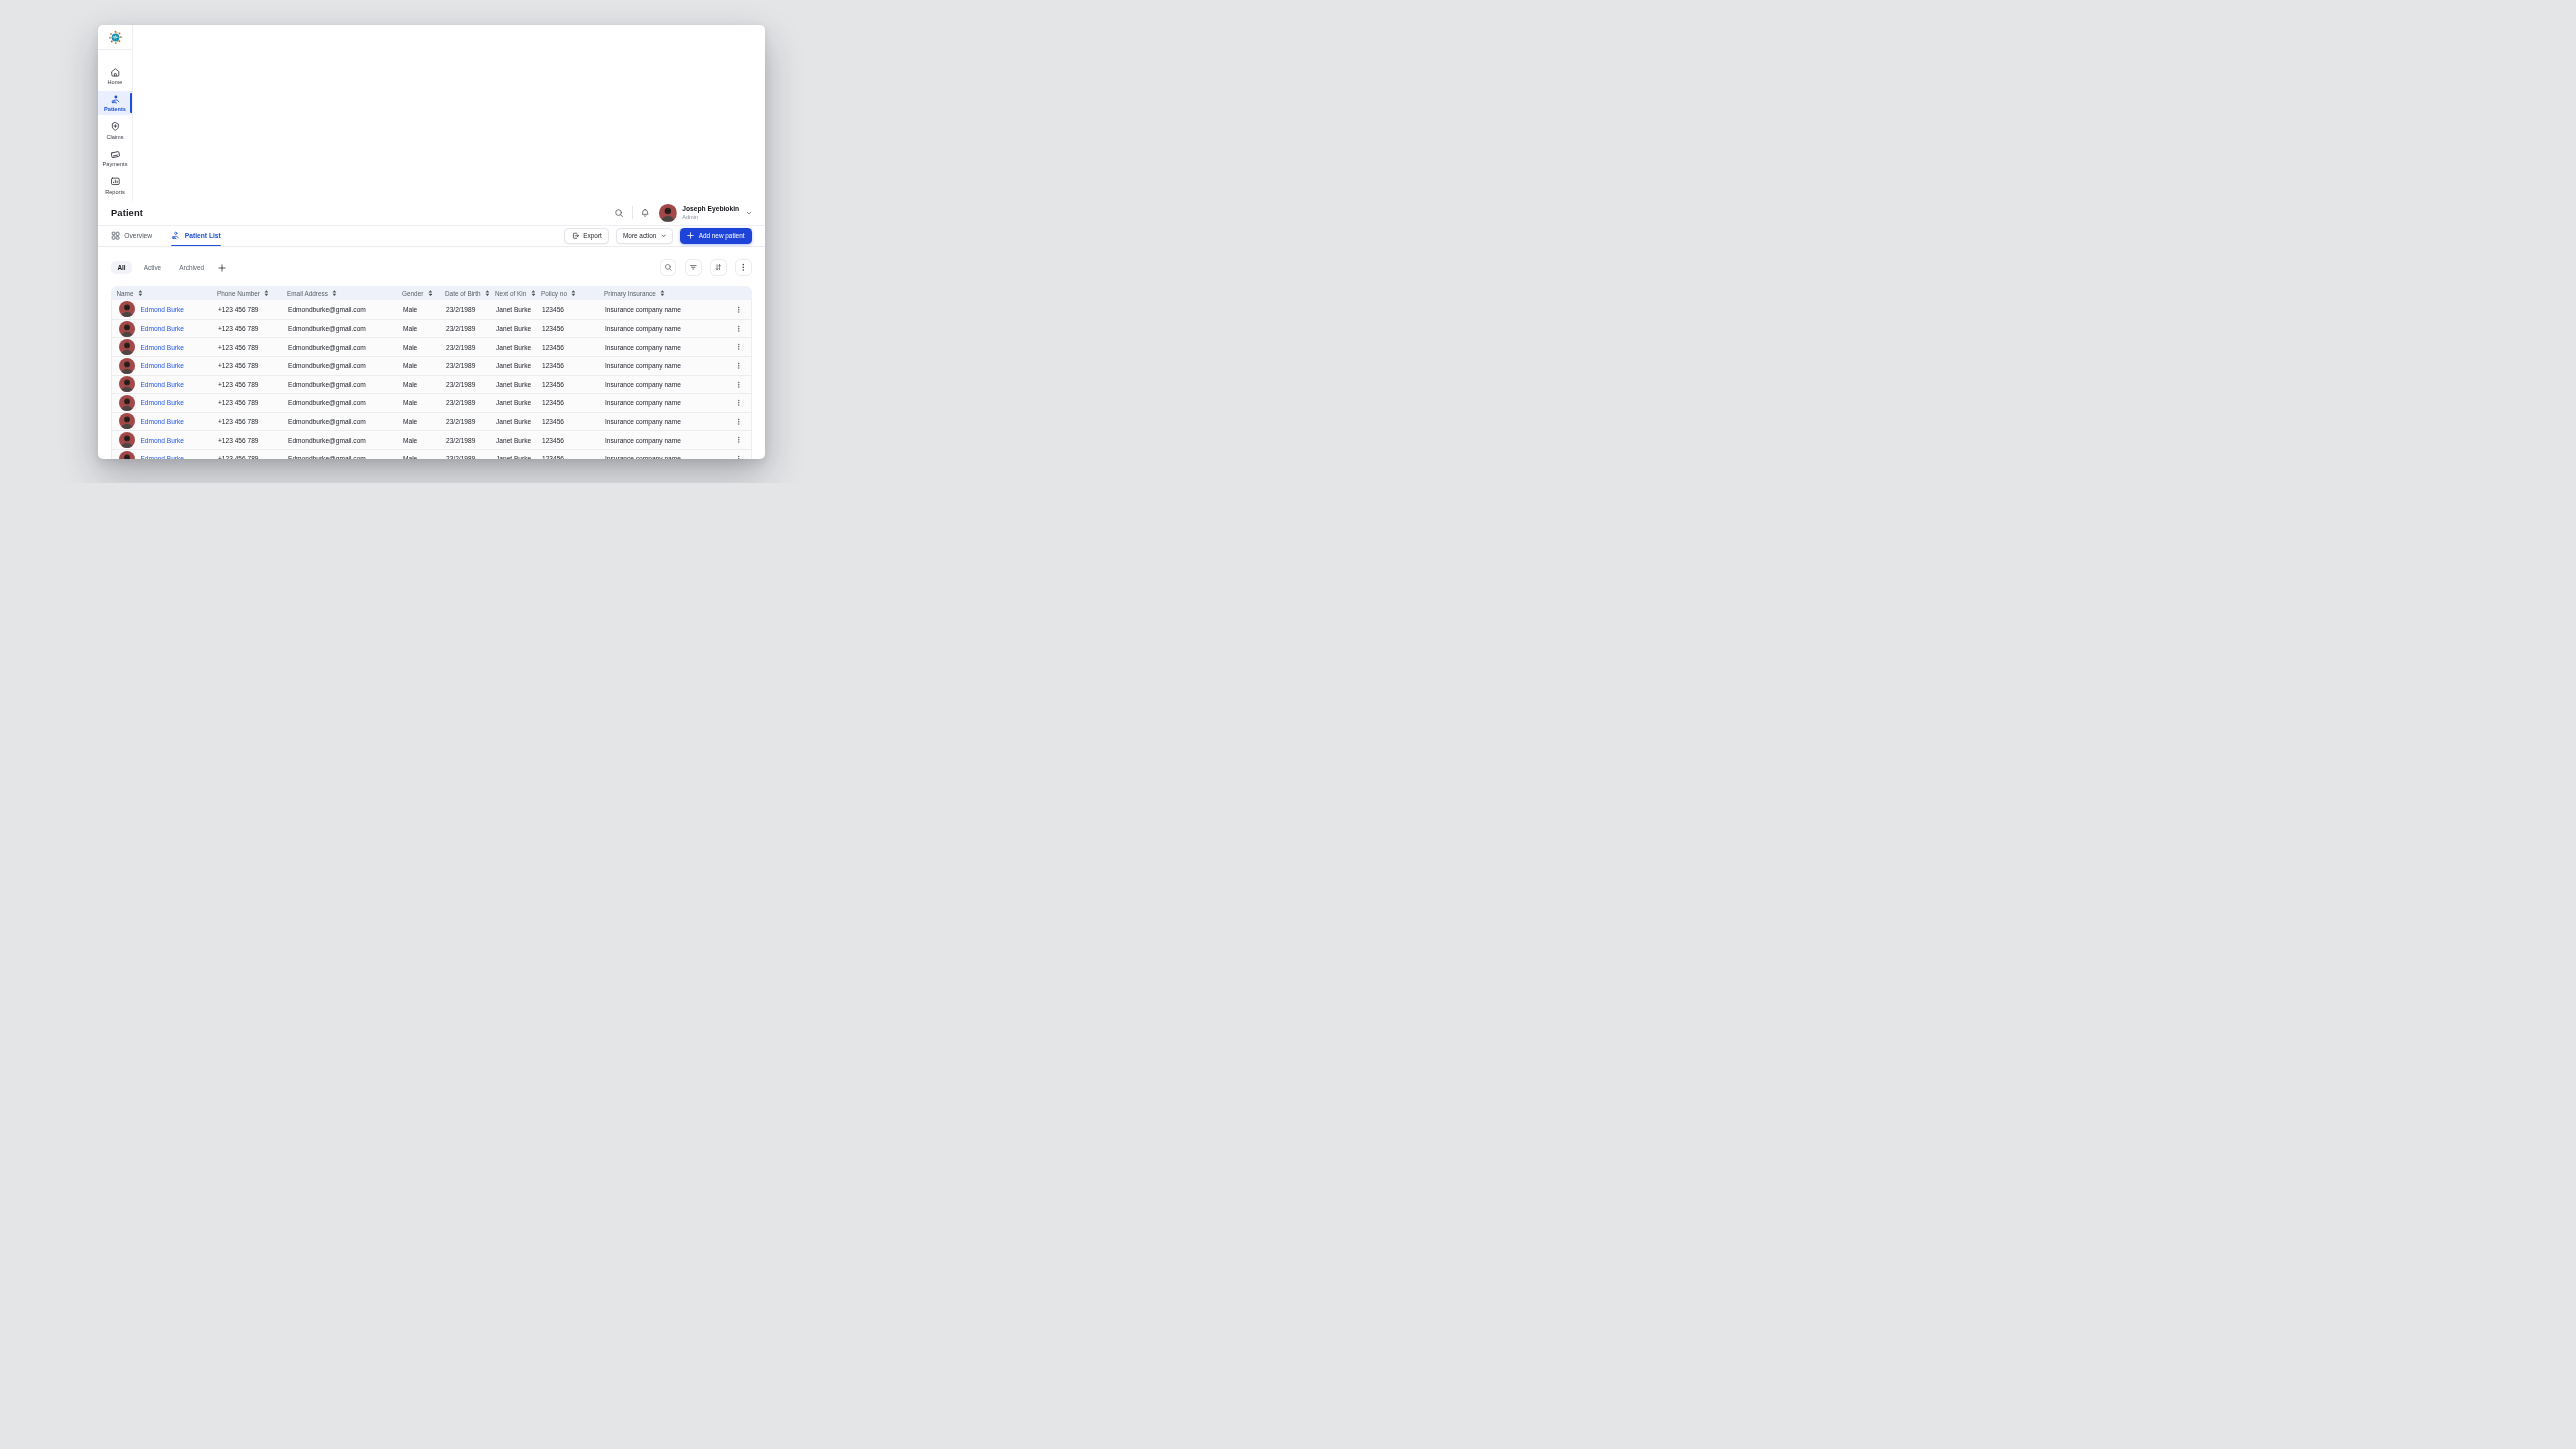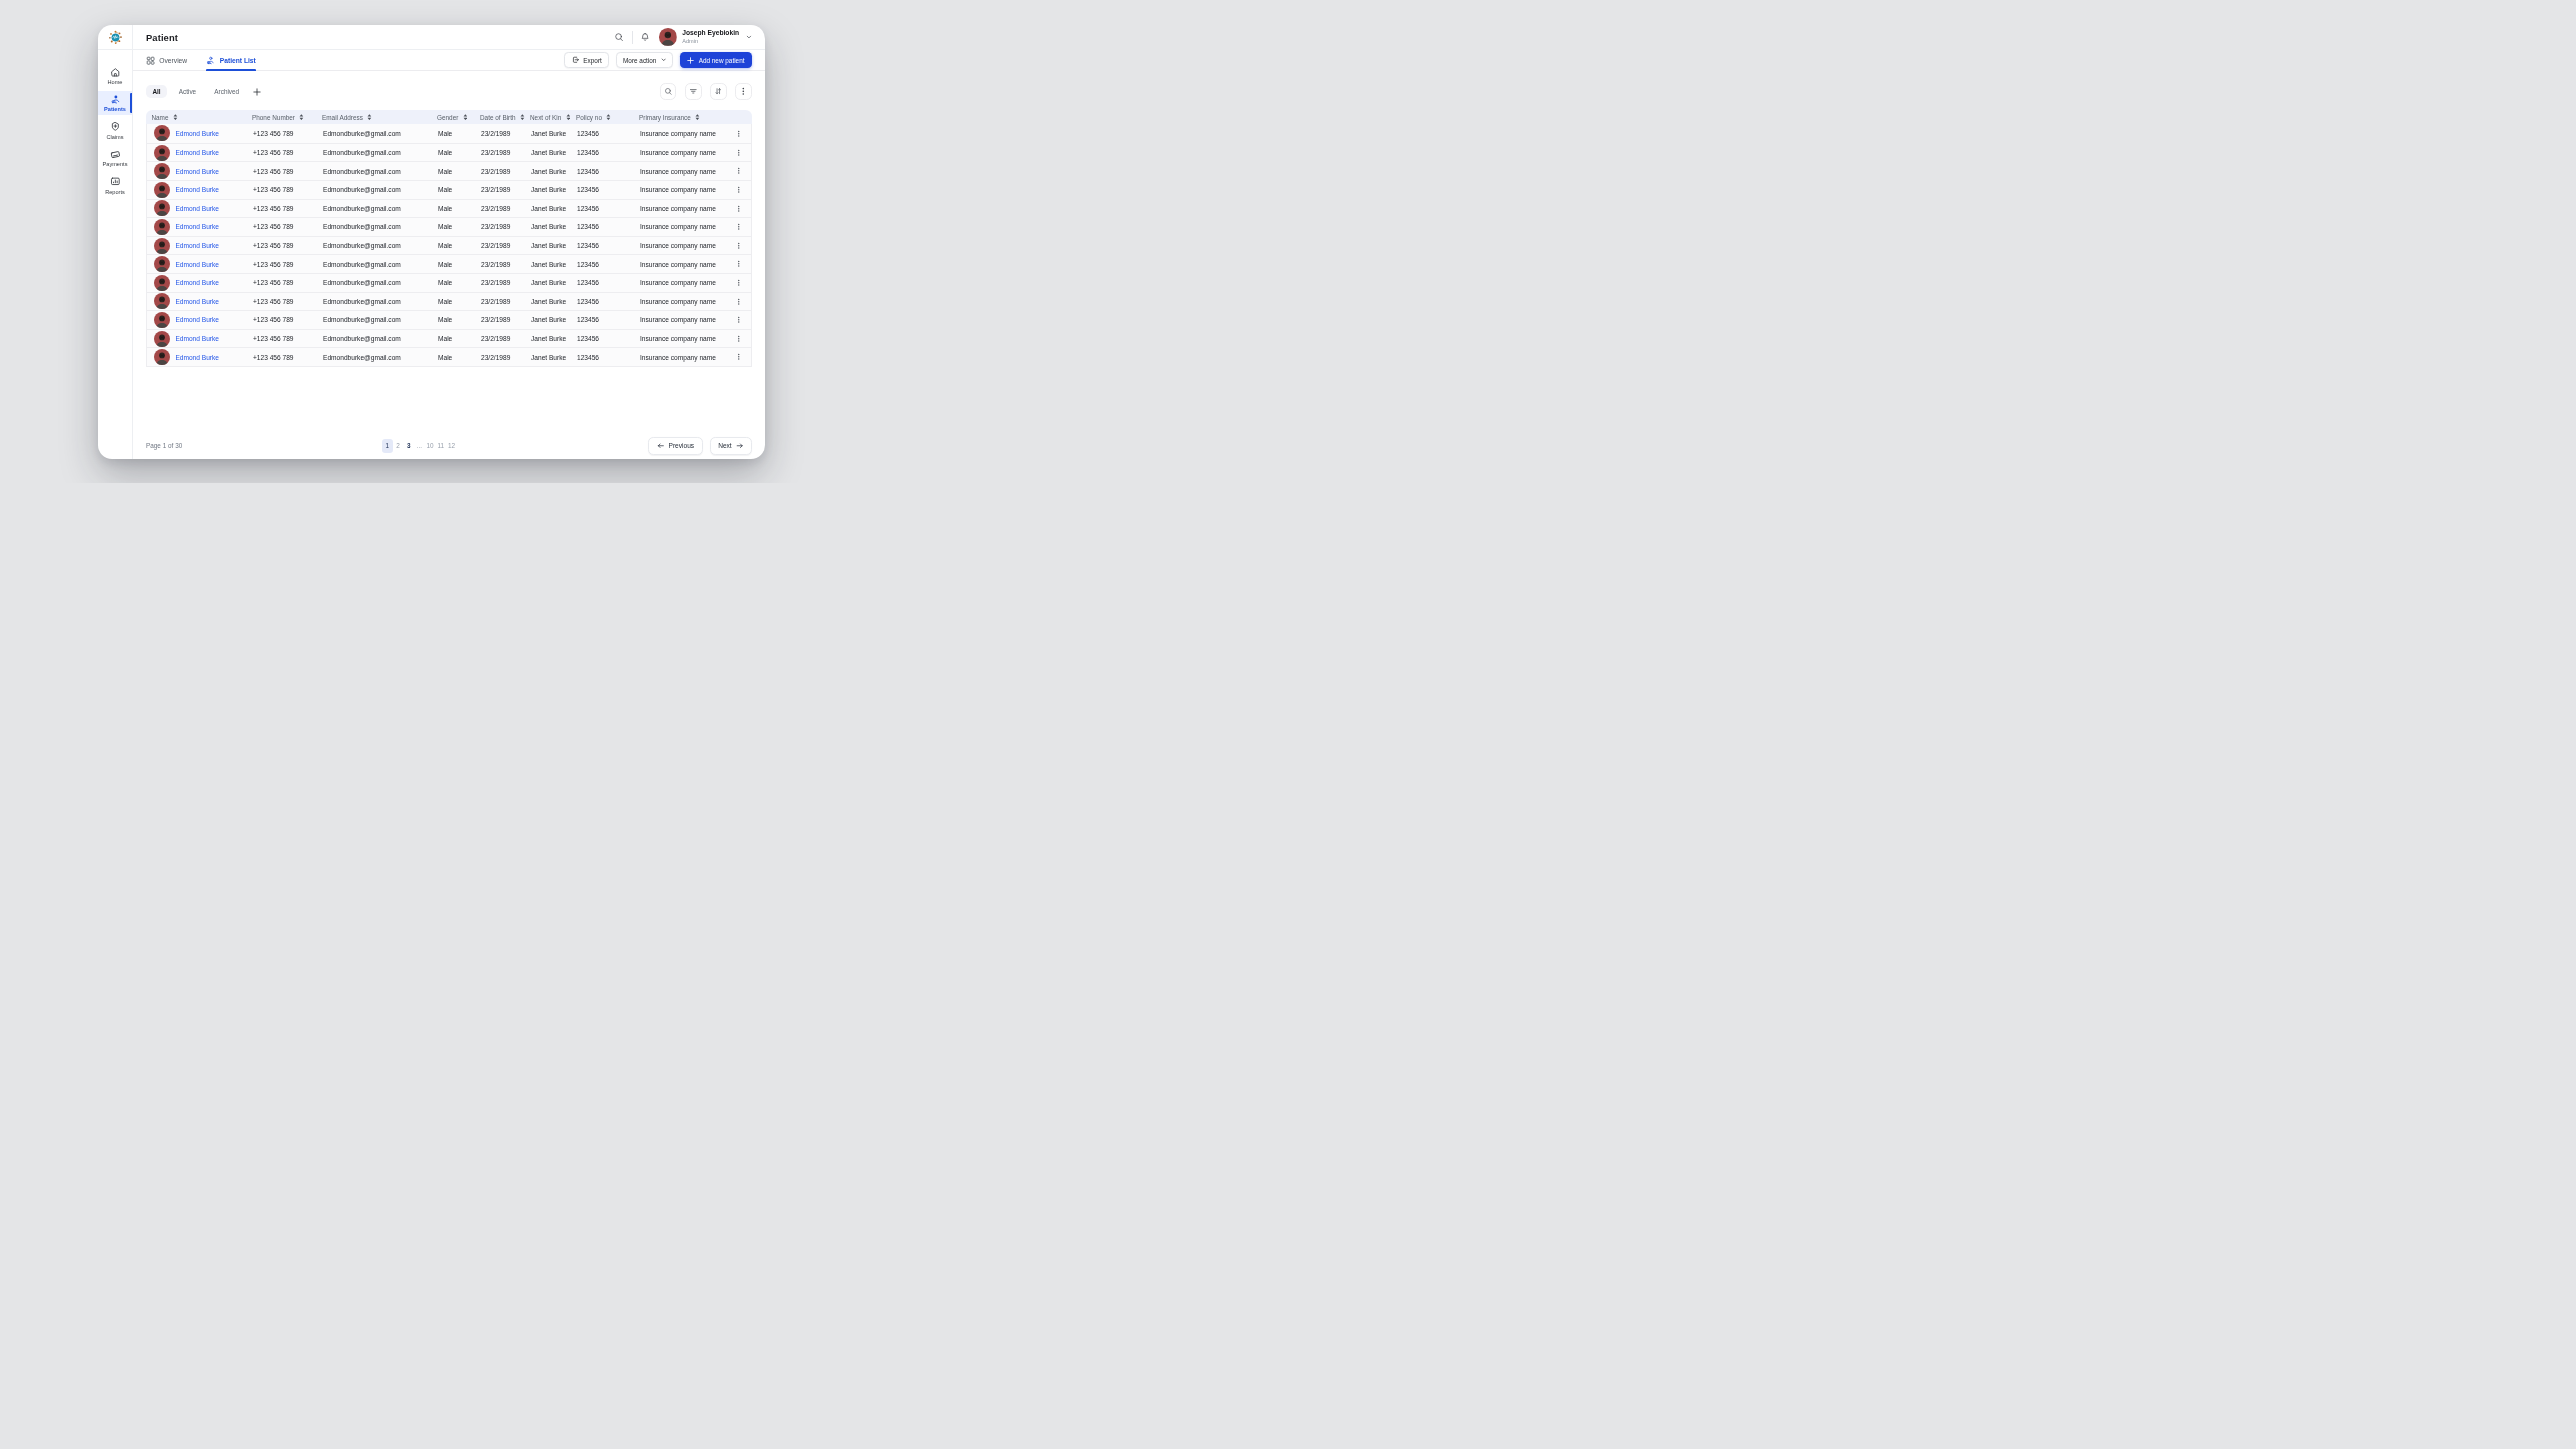--- a/index.html
+++ b/index.html
@@ -1,21 +1,21 @@
 <!DOCTYPE html>
 <html style="--accent: #1e43d8; --link: #2356e8; --active_nav: #1d4fd8; --header_row_bg: #eef1fa; --page_bg: #e4e5e7; --avatar_bg: #a34848;font-size:8.6px"><head>
 <meta charset="utf-8">
 <style>
   * { margin:0; padding:0; box-sizing:border-box; }
   html,body { width:859px; height:483px; font-family:"Liberation Sans","DejaVu Sans",sans-serif; }
   body { background:var(--page_bg,#e4e5e7); position:relative; overflow:hidden; }
 
   .app-card { position:absolute; left:98px; top:25px; width:667px; height:434px;
-    background:#fff; border-radius:14px; display:flex; overflow:hidden;
-    box-shadow:0 16px 38px rgba(20,24,35,.28), 0 3.2px 9.7px rgba(20,24,35,.10); }
+    background:#fff; border-radius:5px; display:flex; overflow:hidden;
+    box-shadow:0 16px 38px rgba(20,24,35,.28), 0 3.2px 9.7px rgba(20,24,35,.10);flex-direction:column; }
 
   
   .sidebar { width:35px; flex:0 0 35px; border-right:0.5px solid #edeff2; display:flex; flex-direction:column; }
   .logo-box { height:25px; display:flex; align-items:center; justify-content:center; border-bottom:0.5px solid #edeff2; }
   .nav { padding-top:14px; display:flex; flex-direction:column; }
   .nav-item { position:relative; width:100%; height:23.6px; margin-bottom:3.8px; display:flex; flex-direction:column;
     align-items:center; justify-content:center; gap:1.6px; font-size:5.6px; color:#35393f; cursor:pointer; }
   .nav-item .nicon { width:10.7px; height:10.7px; color:#2a2e34; }
   .nav-item.active { background:#e9efff; color:var(--active_nav,#1d4fd8); font-weight:bold; }
   .nav-item.active .nicon { color:var(--active_nav,#1d4fd8); }

